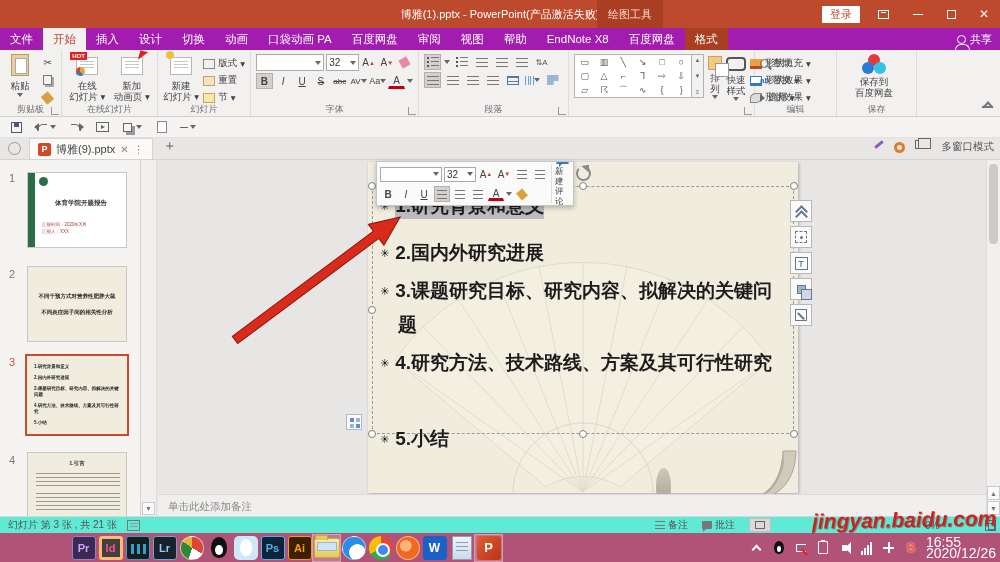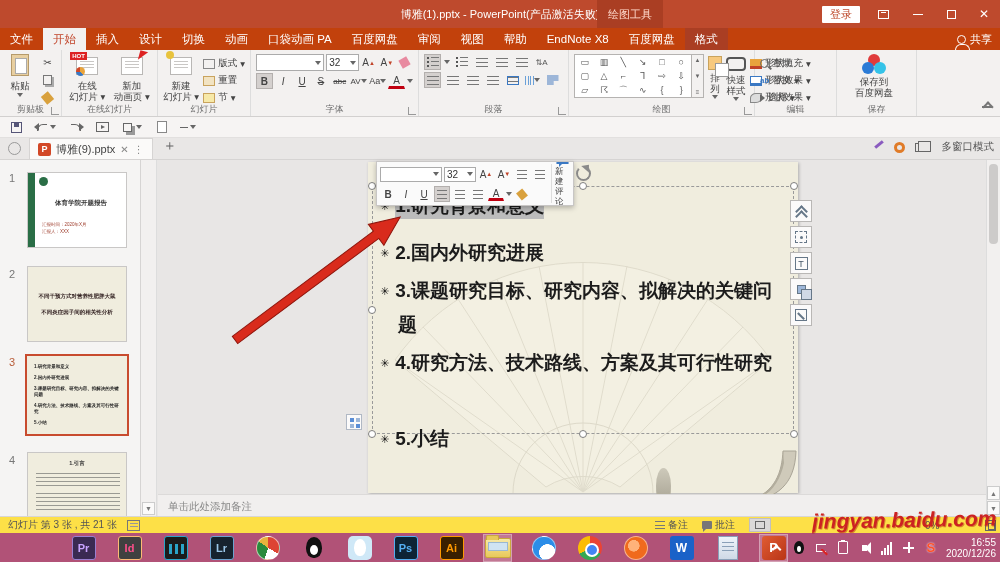--- a/index.html
+++ b/index.html
@@ -11,21 +11,21 @@
   .titlebar .apptitle{left:0;right:0;top:7px;text-align:center;font-size:11px;color:#fff}
   .ctxtool{left:597px;top:0;width:66px;height:28px;background:#aa3e23;color:#ffd9cc;text-align:center;line-height:28px;font-size:11px}
   .loginbtn{left:822px;top:6px;width:38px;height:17px;background:#fff;color:#be4a2d;text-align:center;line-height:17px;font-size:11px;border-radius:1px}
   .winbtn{top:0;width:30px;height:28px;color:#fff;text-align:center;line-height:28px;font-size:12px}
   .ribopt{left:868px}.minbtn{left:903px}.maxbtn{left:936px}.closebtn{left:969px}
   .minbtn i{display:inline-block;width:10px;border-top:1px solid #fff;vertical-align:middle}
   .maxbtn i{display:inline-block;width:9px;height:9px;border:1px solid #fff;vertical-align:middle}
   .ribopt i{display:inline-block;width:11px;height:9px;border:1px solid #fff;vertical-align:middle;position:relative}
   .ribopt i::after{content:"";position:absolute;left:2px;top:1px;width:5px;height:3px;border-top:1px solid #fff}
   
-  .tabrow{left:0;top:28px;width:1000px;height:22px;background:#c2410c;color:#fff;display:flex;align-items:stretch;font-size:11.5px}
+  .tabrow{left:0;top:28px;width:1000px;height:22px;background:#a21caf;color:#fff;display:flex;align-items:stretch;font-size:11.5px}
   .rtab{padding:0 10px;line-height:22px;white-space:nowrap}
   .rtab.sel{background:#f3f1f0;color:#c14328}
   .rtab.dark{background:#aa3e23}
   .tellme{display:flex;align-items:center;gap:5px;padding:0 10px;color:#fff}
   .bulb{width:10px;height:10px;border:1px solid #fff;border-radius:50% 50% 50% 0;display:inline-block}
   .sharebox{position:absolute;right:8px;top:28px;height:22px;display:flex;align-items:center;gap:4px;color:#fff}
   .person{width:9px;height:9px;border:1px solid #fff;border-radius:50%;position:relative}
   .person::after{content:"";position:absolute;left:-3px;top:8px;width:13px;height:6px;border:1px solid #fff;border-bottom:none;border-radius:6px 6px 0 0}
   
   .ribbon{left:0;top:50px;width:1000px;height:67px;background:#f3f1f0;border-bottom:1px solid #d2d0cf;display:flex}
@@ -140,40 +140,40 @@
   
   .anchor{left:346px;top:414px;width:16px;height:16px;background:#fbfafa;border:1px solid #b0b8c4;z-index:15}
   .anchor::after{content:"";position:absolute;left:3px;top:3px;width:4px;height:4px;background:#5b8ed6;box-shadow:6px 0 0 #9db6d8,0 6px 0 #9db6d8,6px 6px 0 #5b8ed6}
   
   .vscroll{left:986px;top:160px;width:14px;height:356px;background:#f2f0ef;border-left:1px solid #ddd}
   .vthumb{position:absolute;left:2px;top:4px;width:9px;height:80px;background:#cdcbca;border-radius:4px}
   .navbtn{position:absolute;left:0px;width:13px;height:14px;background:#fbfaf9;border:1px solid #ccc;color:#777;font-size:7px;text-align:center;line-height:13px}
   
   .notesbar{left:158px;top:494px;width:828px;height:22px;background:#f1efee;border-top:1px solid #dcdad9;color:#8a8a8a;font-size:10.5px;line-height:22px;padding-left:10px}
   
-  .statusbar{left:0;top:516px;width:1000px;height:17px;background:#fde047;border-top:1px solid #d8d6d5;color:#555;font-size:10px;display:flex;align-items:center}
+  .statusbar{left:0;top:516px;width:1000px;height:17px;background:#5eead4;border-top:1px solid #d8d6d5;color:#555;font-size:10px;display:flex;align-items:center}
   .stleft{padding-left:8px;white-space:nowrap}
   .proof{width:13px;height:11px;border:1px solid #777;margin-left:10px;position:relative}
   .proof::after{content:"";position:absolute;left:2px;top:2px;width:8px;height:1px;background:#999;box-shadow:0 3px 0 #999}
   .stitem{display:flex;align-items:center;gap:3px;white-space:nowrap}
   .noteic{width:10px;height:8px;border-top:1px solid #777;border-bottom:1px solid #777;position:relative}
   .noteic::after{content:"";position:absolute;top:3px;left:0;width:10px;height:1px;background:#777}
   .cmtic{width:10px;height:8px;background:#777;border-radius:1px;position:relative}
   .cmtic::after{content:"";position:absolute;left:1px;bottom:-3px;border-top:3px solid #777;border-right:3px solid transparent}
   .viewbtn{width:22px;height:14px;background:#dbd9d8;border:1px solid #c2c0bf;display:flex;align-items:center;justify-content:center}
   .viewbtn i{width:10px;height:8px;border:1px solid #666}
   .fit{width:11px;height:11px;border:1px solid #666;position:relative}
   .fit::after{content:"";position:absolute;left:2px;top:2px;width:5px;height:5px;border:1px solid #666}
   
-  .taskbar{left:0;top:533px;width:1000px;height:29px;background:#b15277;display:flex;align-items:center;padding-left:70px;gap:19px}
+  .taskbar{left:0;top:533px;width:1000px;height:29px;background:#b15277;display:flex;align-items:center;padding-left:70px;}
   .tbi{width:27px;height:26px;display:flex;align-items:center;justify-content:center;position:relative;flex:0 0 auto}
   .tbi.open{background:rgba(255,255,255,.22);outline:1px solid rgba(255,255,255,.45)}
   .adobe{width:24px;height:24px;border-radius:3px;font-weight:bold;font-size:11px;display:flex;align-items:center;justify-content:center}
   .pr{background:#3a2a52;color:#c9a3ff;border:1px solid #9a7fd1}
-  .id{background:#404040;color:#ff4f8b;border:1px solid #fdba74}
+  .id{background:#404040;color:#ff4f8b;border:3px solid #fdba74}
   .lr{background:#16222e;color:#9bc6e8;border:1px solid #6ba3cf}
   .ps{background:#0d2436;color:#54aef0;border:1px solid #54aef0}
   .ai{background:#3a2000;color:#ff9a00;border:1px solid #ff9a00}
   .film{width:24px;height:24px;background:#1b1b1b;border:1px solid #2aa4c8;border-radius:3px;position:relative}
   .film::after{content:"";position:absolute;left:4px;top:7px;width:16px;height:10px;background:repeating-linear-gradient(to right,#2aa4c8 0 3px,#1b1b1b 3px 6px)}
   .ff{width:24px;height:24px;border-radius:50%;background:conic-gradient(#d43 0 33%,#fff 33% 55%,#2a8a3c 55% 85%,#e8b33d 85%);border:1px solid rgba(255,255,255,.6)}
   .qq{width:24px;height:24px;position:relative}
   .qq::before{content:"";position:absolute;left:4px;top:1px;width:16px;height:21px;background:#111;border-radius:50% 50% 45% 45%}
   .qq::after{content:"";position:absolute;left:8px;top:9px;width:8px;height:10px;background:#fff;border-radius:50%}
   .tim{width:24px;height:24px;border-radius:5px;background:#cfe8f7;position:relative}
@@ -199,21 +199,21 @@
   .clipic{width:10px;height:13px;border:1px solid #fff;border-radius:1px;position:relative}
   .clipic::after{content:"";position:absolute;left:2px;top:-2px;width:4px;height:2px;background:#fff}
   .spk{width:5px;height:6px;background:#fff;position:relative}
   .spk::before{content:"";position:absolute;left:3px;top:-3px;border-top:6px solid transparent;border-bottom:6px solid transparent;border-right:6px solid #fff}
   .sig{display:flex;align-items:flex-end;gap:1px}
   .sig i{width:2px;background:#fff;display:block}
   .crossic{width:11px;height:11px;position:relative}
   .crossic::before{content:"";position:absolute;left:4.5px;top:0;width:2px;height:11px;background:#fff}
   .crossic::after{content:"";position:absolute;left:0;top:4.5px;width:11px;height:2px;background:#fff}
   .sg{color:#ff5028;font-weight:bold;font-size:13px;text-shadow:0 0 2px #fff}
-  .clock{font-size:10px;line-height:11px;text-align:right}
+  .clock{font-size:14px;line-height:11px;}
   
   .watermark{left:812px;top:508px;width:200px;color:#c22;font-size:21px;font-weight:bold;font-style:italic;z-index:99;letter-spacing:0;transform:rotate(-1deg);text-shadow:1px 1px 0 rgba(160,0,0,.4);white-space:nowrap;overflow:hidden}
   
   .arrowsvg{left:157px;top:160px;z-index:50;pointer-events:none}
 </style>
 </head>
 <body>
 
 <div class="abs titlebar">
   <div class="abs apptitle">博雅(1).pptx - PowerPoint(产品激活失败)</div>
@@ -445,21 +445,20 @@
     <div class="bigbtn" style="width:40px">
       <div class="qshape"></div>
       <span>快速样式</span>
         <span class="car" style="margin-top:1px"></span>
     </div>
     <div class="vstack" style="margin-top:2px">
       <div class="smbtn"><span class="cicon fillic"></span><span>形状填充</span> ▾</div>
       <div class="smbtn"><span class="cicon outlic"></span><span>形状效果</span> ▾</div>
       <div class="smbtn"><span class="cicon effic"></span><span>形状效果</span> ▾</div>
     </div>
-    <div class="glabel">绘图</div>
     <div class="launcher"></div>
   </div>
 
   <div class="group" style="width:82px">
     <div class="vstack" style="margin-top:2px">
       <div class="smbtn">
           <span class="findic"></span>
           <span>查找</span>
         </div>
       <div class="smbtn"><span style="font-size:8px;color:#3a78c3;font-weight:bold">ab</span><span>替换</span> ▾</div>
@@ -521,21 +520,21 @@
     <span class="pptico">P</span>
     <span>博雅(9).pptx</span>
     <span class="dtx">✕</span>
     <span class="dtx">⋮</span>
   </div>
   <div class="plus">＋</div>
 </div>
 <div class="dright">
   <span class="wand"></span>
   <span class="gear"></span>
-  <span style="display:flex;align-items:center;gap:16px">
+  <span style="display:flex;align-items:flex-start;gap:16px">
     <span class="mwin"></span>
     <span>多窗口模式</span>
   </span>
 </div>
 
 <div class="abs panel">
   <div class="snum" style="top:12px">1</div>
   <div class="thumb" style="top:12px;height:76px">
     <div class="t1band"></div>
     <div class="t1logo"></div>

